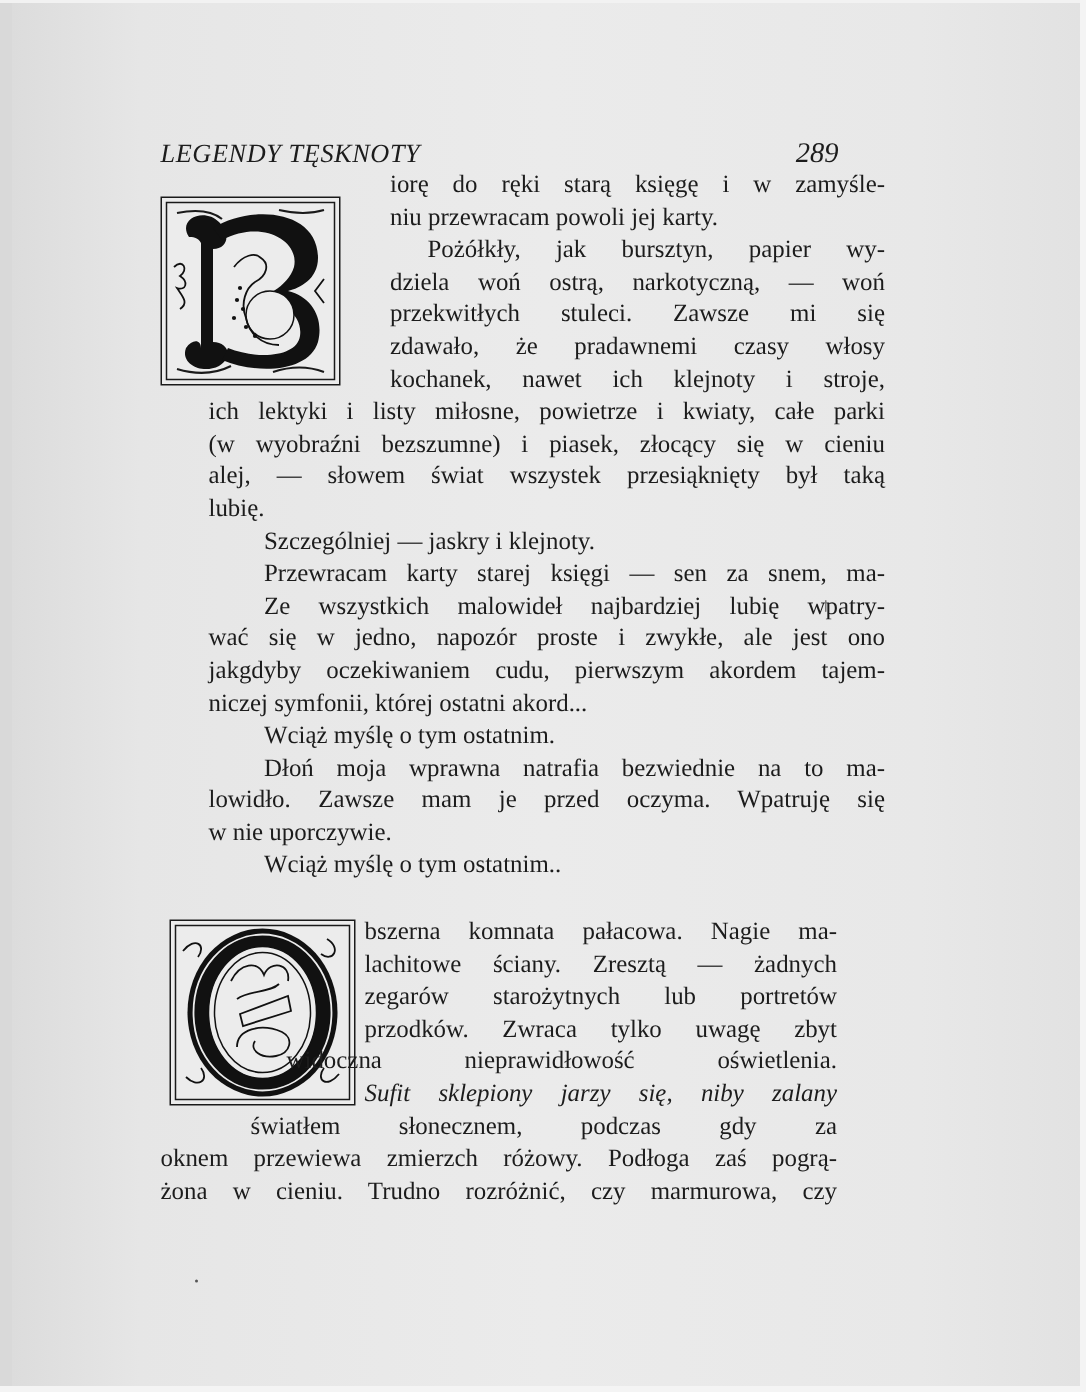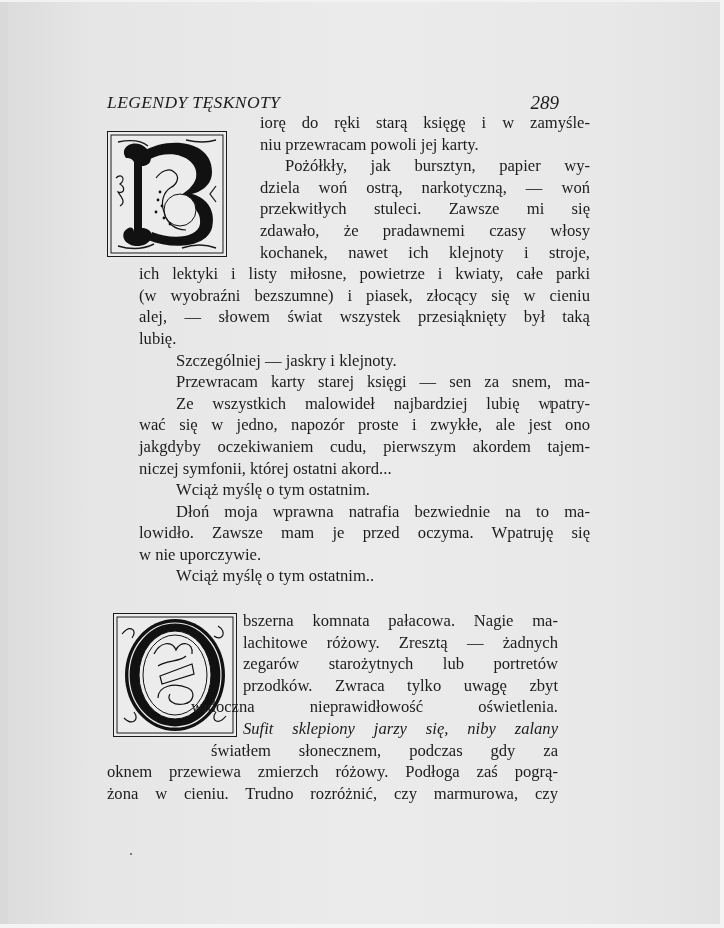--- a/index.html
+++ b/index.html
@@ -110,24 +110,24 @@
     <ellipse cx="61" cy="61" rx="32" ry="40" fill="none" stroke="#111" stroke-width="1"></ellipse>
     <path d="M40 40 C46 28, 58 26, 62 36 C66 26, 80 28, 78 40 M44 52 C52 46, 66 48, 72 42" stroke="#111" stroke-width="1.2" fill="none"></path>
     <path d="M46 62 L78 50 L80 60 L48 70 Z" fill="none" stroke="#111" stroke-width="1.2"></path>
     <path d="M44 84 C44 72, 60 68, 74 74 C82 78, 80 88, 70 90 C60 92, 52 86, 56 80" stroke="#111" stroke-width="1.2" fill="none"></path>
     <path d="M8 20 C16 10, 24 16, 18 24 M104 12 C114 18, 108 28, 100 22 M10 104 C18 112, 26 106, 20 98 M112 102 C104 112, 96 106, 102 98" stroke="#111" stroke-width="1.2" fill="none"></path>
   </svg>
 </div>
 
 <div class="text-block" style="top:610px;">
   <span class="line" style="margin-left:136px;">bszerna komnata pałacowa. Nagie ma-</span>
-  <span class="line" style="margin-left:136px;">lachitowe różowy. Zresztą — żadnych</span>
+  <span class="line" style="margin-left:136px;">lachitowe ściany. Zresztą — żadnych</span>
   <span class="line" style="margin-left:136px;">zegarów starożytnych lub portretów</span>
   <span class="line" style="margin-left:136px;">przodków. Zwraca tylko uwagę zbyt</span>
   <span class="line" style="margin-left:84px;">widoczna nieprawidłowość oświetlenia.</span>
   <span class="line" style="margin-left:136px;font-style:italic;">Sufit sklepiony jarzy się, niby zalany</span>
-  <span class="line" style="margin-left:104px;">światłem słonecznem, podczas gdy za</span>
+  <span class="line" style="margin-left:60px;">światłem słonecznem, podczas gdy za</span>
   <span class="line">oknem przewiewa zmierzch różowy. Podłoga zaś pogrą-</span>
   <span class="line">żona w cieniu. Trudno rozróżnić, czy marmurowa, czy</span>
 </div>
 
 <div class="speck" style="left:550px; top:400px; width:1px; height:8px; background:#777;"></div>
 <div class="speck" style="left:130px; top:853px; width:2px; height:2px;"></div>
 
 </body></html>

